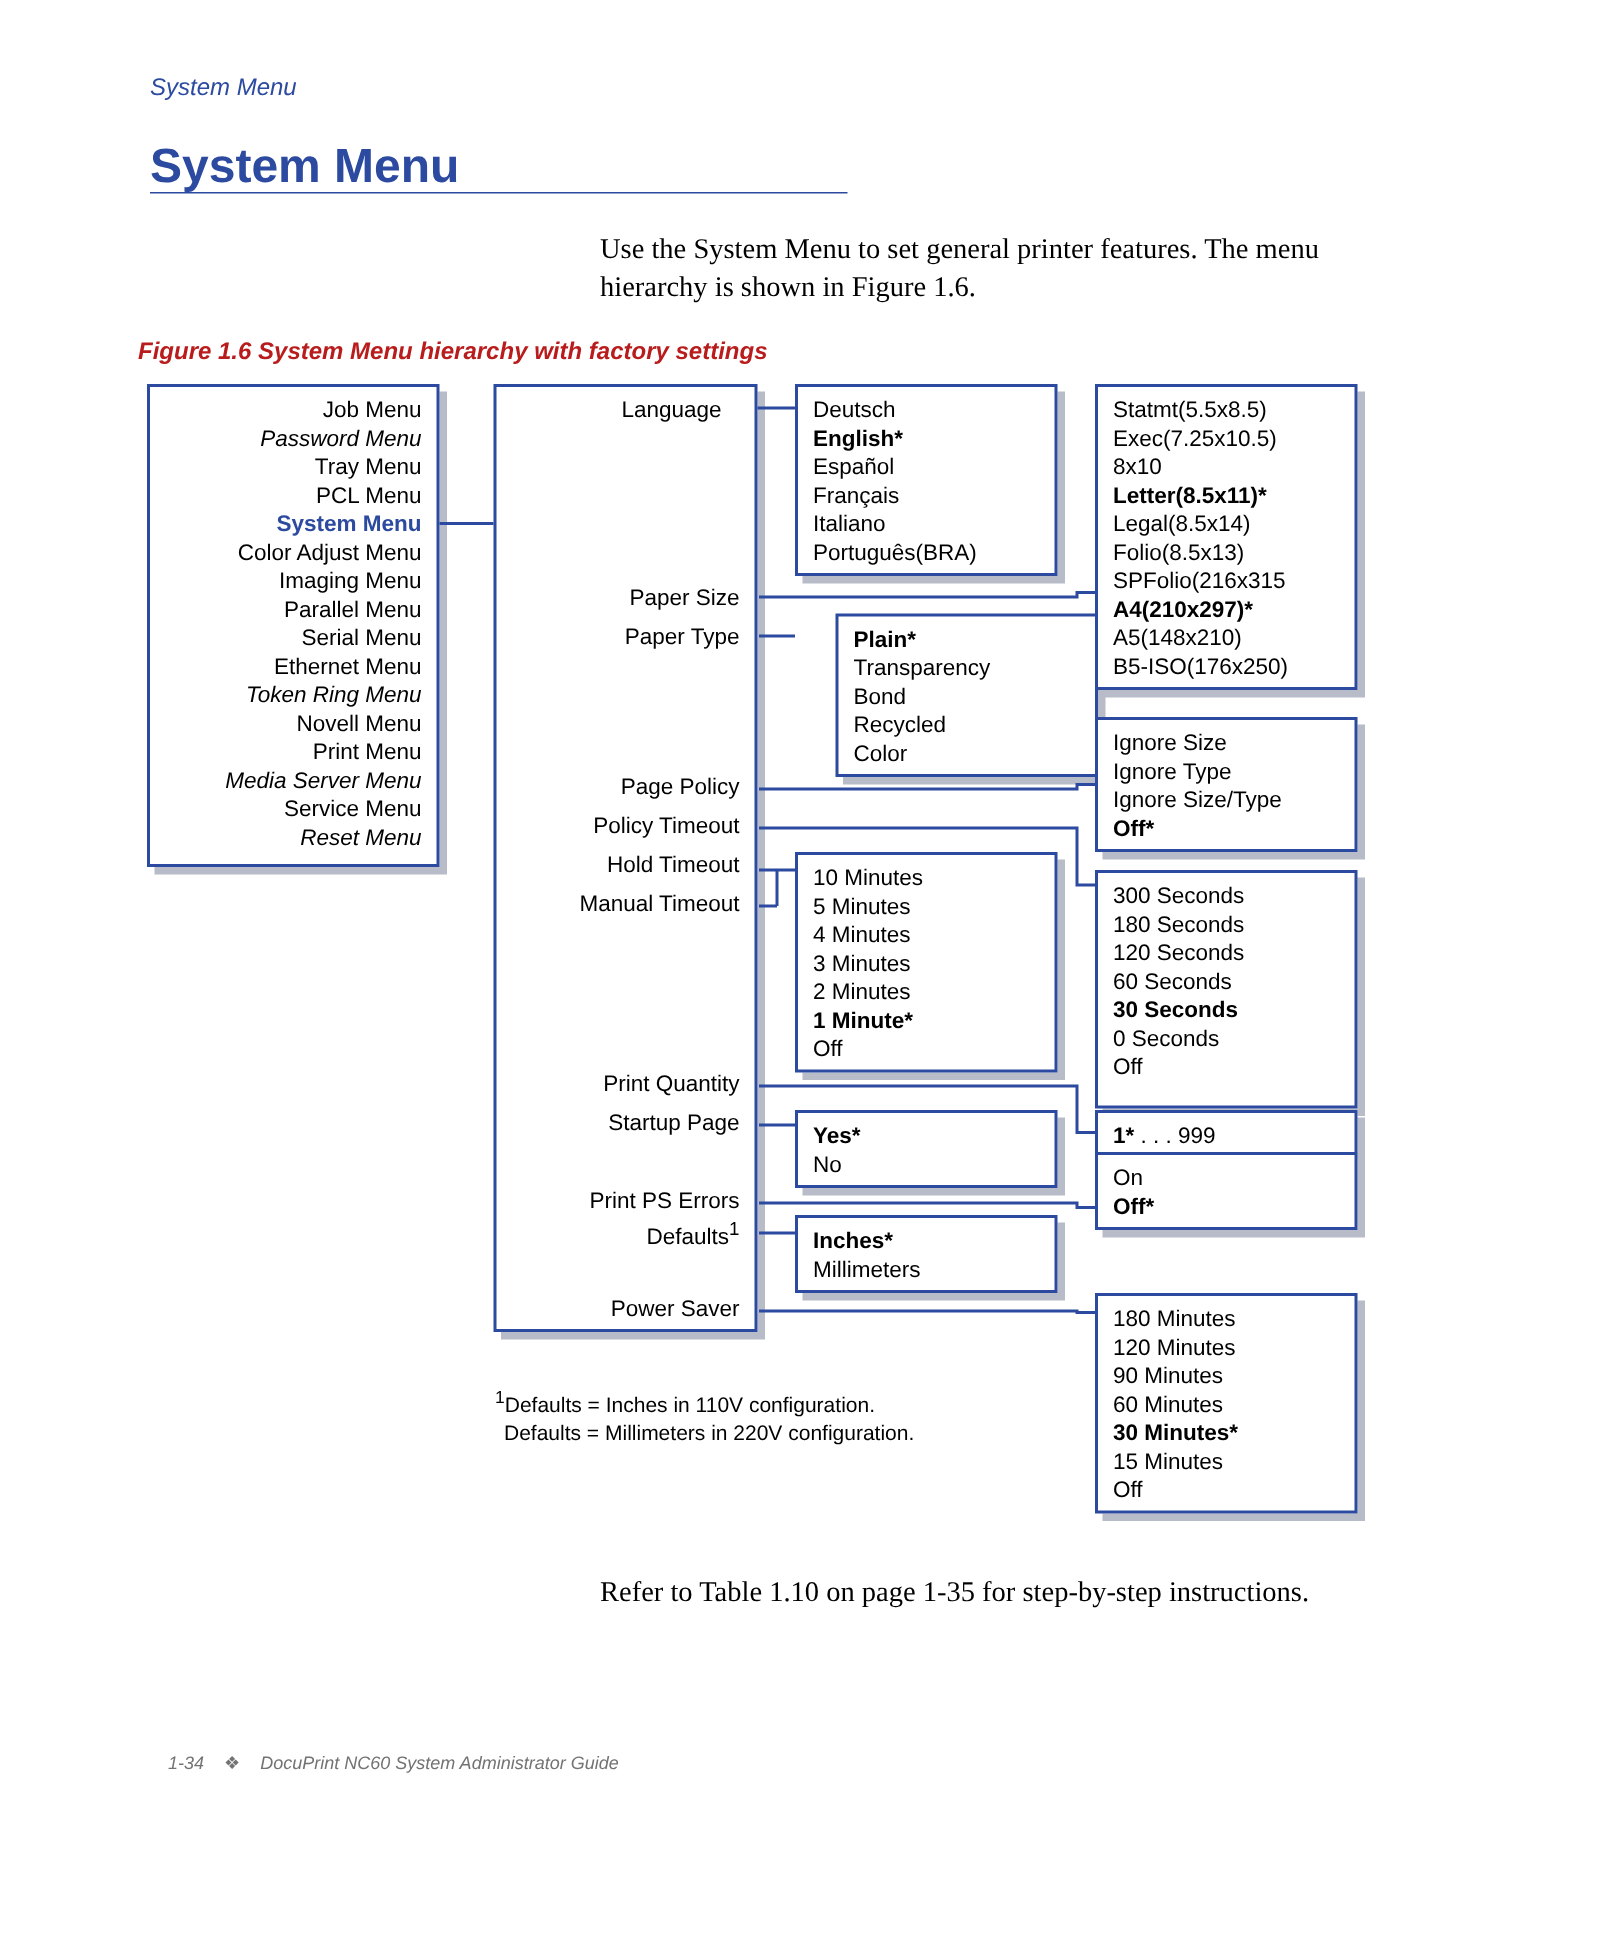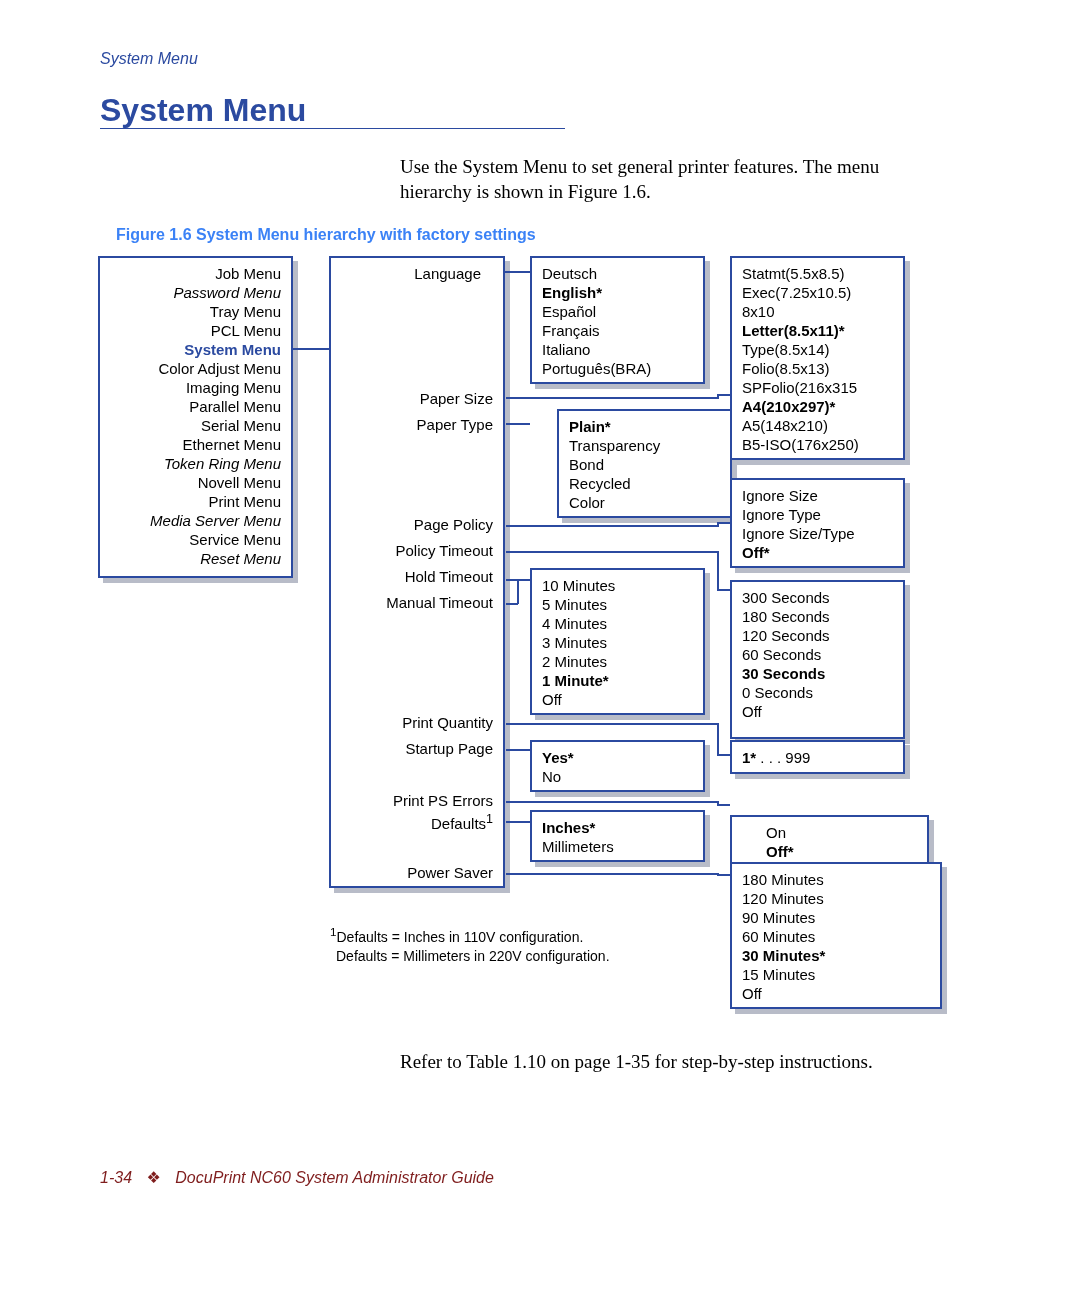--- a/index.html
+++ b/index.html
@@ -42,41 +42,42 @@
     top: 155px;
     left: 400px;
     width: 555px;
     font-family: Georgia, "Times New Roman", serif;
     font-size: 19px;
     line-height: 1.3;
   }
   .figcap {
     position: absolute;
     top: 226px;
-    left: 116px;
-    color: #3b82f6;
+    left: 92px;
+    color: #b91c1c;
     font-weight: 600;
     font-size: 16px;
+    font-style: italic;
   }
   .outro {
     position: absolute;
     top: 1050px;
     left: 400px;
     width: 555px;
     font-family: Georgia, "Times New Roman", serif;
     font-size: 19px;
     line-height: 1.3;
   }
   .footer {
     position: absolute;
     top: 1168px;
-    left: 100px;
-    color: #7f1d1d;
+    left: 112px;
+    color: #737373;
     font-style: italic;
-    font-size: 16px;
+    font-size: 12px;
   }
   .footer .diamond { font-style: normal; margin: 0 10px; }
 
   
   .box {
     position: absolute;
     border: 2px solid #2b4aa0;
     background: #fff;
     box-shadow: 5px 5px 0 #b8bcc8;
     box-sizing: border-box;
@@ -203,21 +204,21 @@
       <div class="row">Millimeters</div>
     </div>
 </div>
 
 <div class="box" style="left:730px; top:256px; width:175px; height:204px;">
   <div class="box-inner" id="papersize-list">
       <div class="row">Statmt(5.5x8.5)</div>
       <div class="row">Exec(7.25x10.5)</div>
       <div class="row">8x10</div>
       <div class="row bold">Letter(8.5x11)*</div>
-      <div class="row">Type(8.5x14)</div>
+      <div class="row">Legal(8.5x14)</div>
       <div class="row">Folio(8.5x13)</div>
       <div class="row">SPFolio(216x315</div>
       <div class="row bold">A4(210x297)*</div>
       <div class="row">A5(148x210)</div>
       <div class="row">B5-ISO(176x250)</div>
     </div>
 </div>
 
 <div class="box" style="left:730px; top:478px; width:175px; height:90px;">
   <div class="box-inner" id="pagepolicy-list">
@@ -239,28 +240,28 @@
       <div class="row">Off</div>
     </div>
 </div>
 
 <div class="box" style="left:730px; top:740px; width:175px; height:34px;">
   <div class="box-inner" id="qty-list">
       <div class="row"><span class="bold">1*</span><span> . . . 999</span></div>
     </div>
 </div>
 
-<div class="box" style="left:730px; top:815px; width:199px; height:52px;padding-left:24px;">
+<div class="box" style="left:730px; top:768px; width:175px; height:52px;">
   <div class="box-inner" id="pserr-list">
       <div class="row">On</div>
       <div class="row bold">Off*</div>
     </div>
 </div>
 
-<div class="box" style="left:730px; top:862px; width:212px; height:147px;">
+<div class="box" style="left:730px; top:862px; width:175px; height:147px;">
   <div class="box-inner" id="pwrsave-list">
       <div class="row">180 Minutes</div>
       <div class="row">120 Minutes</div>
       <div class="row">90 Minutes</div>
       <div class="row">60 Minutes</div>
       <div class="row bold">30 Minutes*</div>
       <div class="row">15 Minutes</div>
       <div class="row">Off</div>
     </div>
 </div>

